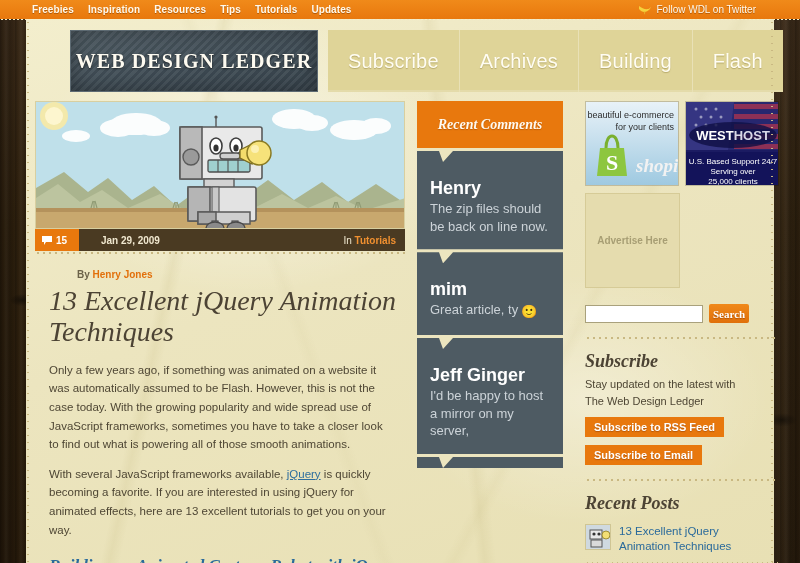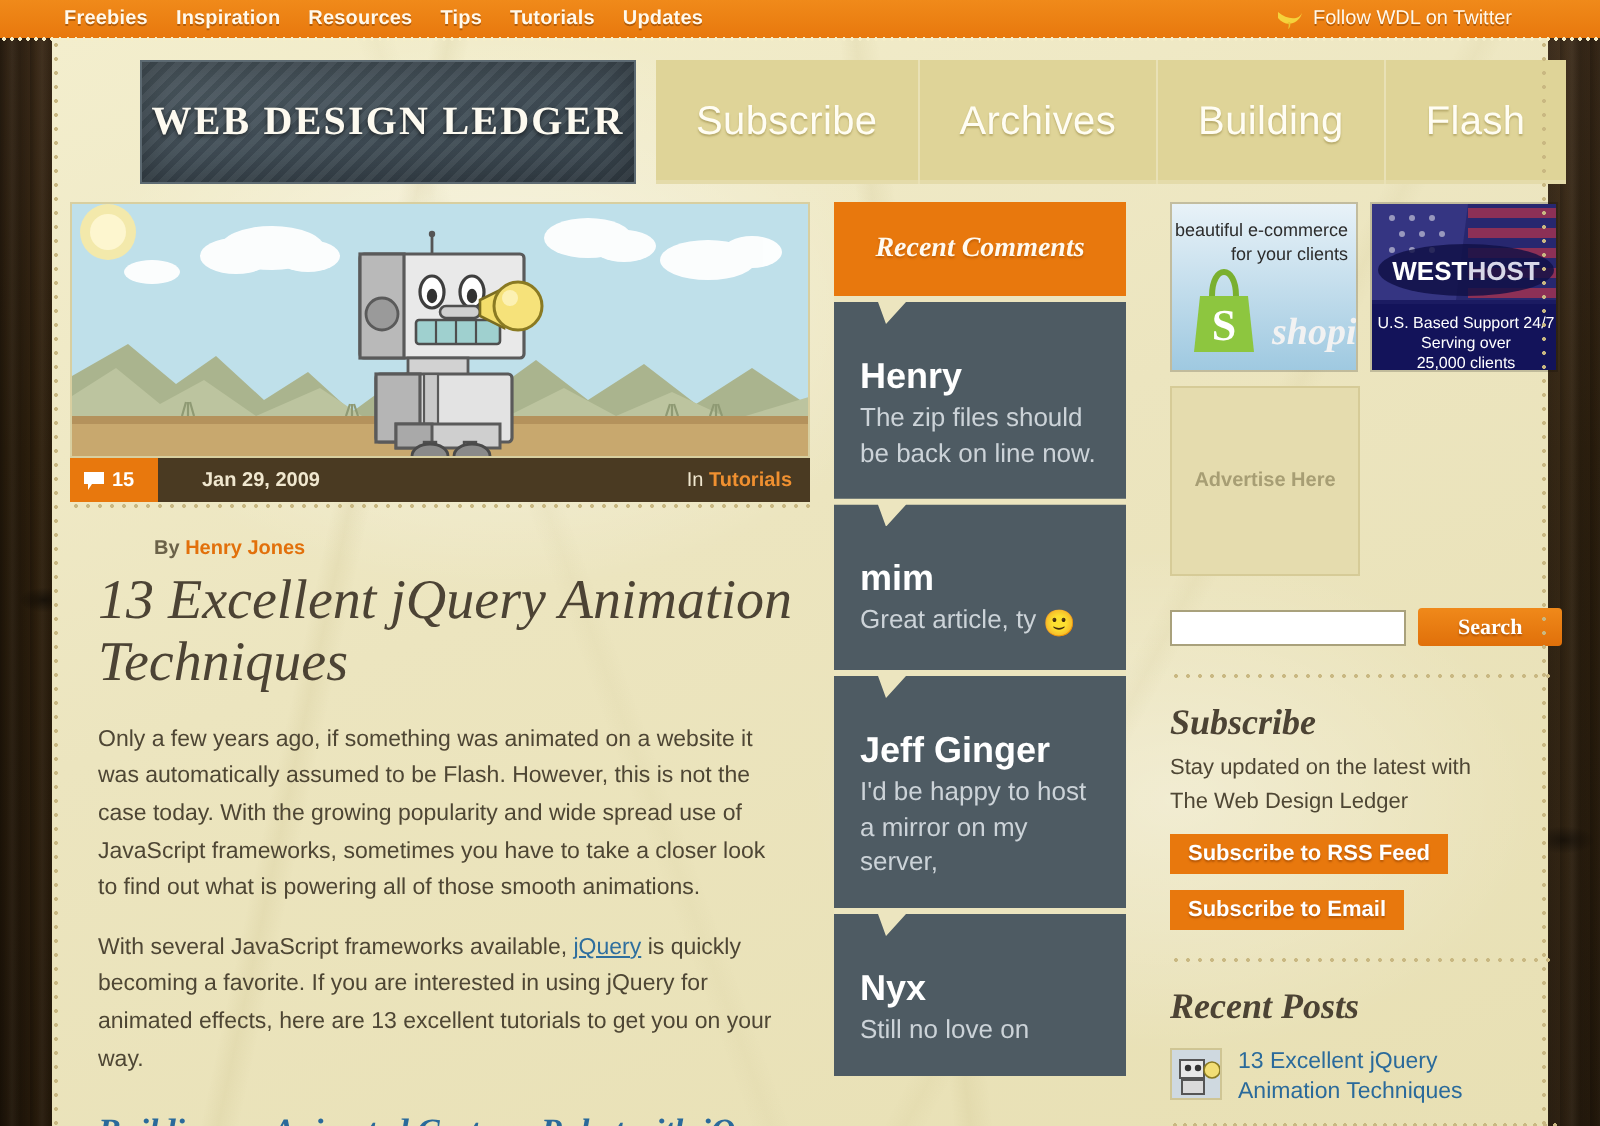--- a/index.html
+++ b/index.html
@@ -192,21 +192,21 @@
     margin-top:7px; width:95px; height:95px; background:#e5dcae;
     border:1px solid #d6cb97; display:flex; align-items:center; justify-content:center;
     color:#a79e74; font-size:10px; font-weight:bold;
   }
   .searchrow{ margin-top:16px; display:flex; align-items:center; gap:6px; }
   .searchinput{
     width:118px; height:18px; background:#fff; border:1px solid #a9a17c;
     font-family:"Liberation Sans", sans-serif; font-size:11px; padding:0 4px; color:#333;
   }
   .searchbtn{
-    height:19px; padding:0 20px; border:none; cursor:pointer;
+    height:19px; padding:0 4px; border:none; cursor:pointer;
     background:linear-gradient(180deg,#f0891a,#e0700a); color:#fff;
     font-family:"Liberation Serif", serif; font-weight:bold; font-size:11px;
     text-shadow:0 1px 1px rgba(140,60,0,.6); border-radius:2px;
   }
   .sideline{
     height:4px; margin:13px 0 0 0;
     background-image: radial-gradient(circle, #c9b882 0.9px, transparent 1.1px);
     background-size: 6px 4px;
   }
   .sidetitle{
@@ -372,24 +372,20 @@
         <div class="ctext"><span>Great article, ty</span> <span class="smiley">🙂</span></div>
       </div>
 
       <div class="tail"></div>
       <div class="bubble">
         <div class="cname">Jeff Ginger</div>
         <div class="ctext">I'd be happy to host a mirror on my server,</div>
       </div>
 
       <div class="tail"></div>
-      <div class="bubble">
-        <div class="cname">Nyx</div>
-        <div class="ctext">Still no love on</div>
-      </div>
     </div>
 
     <div class="sidebar">
 
       <div class="ads">
         <div class="ad">
           <svg width="95" height="85" viewBox="0 0 95 85">
             <defs>
               <linearGradient id="shopbg" x1="0" y1="0" x2="0" y2="1">
                 <stop offset="0" stop-color="#e8f2f8"></stop>

